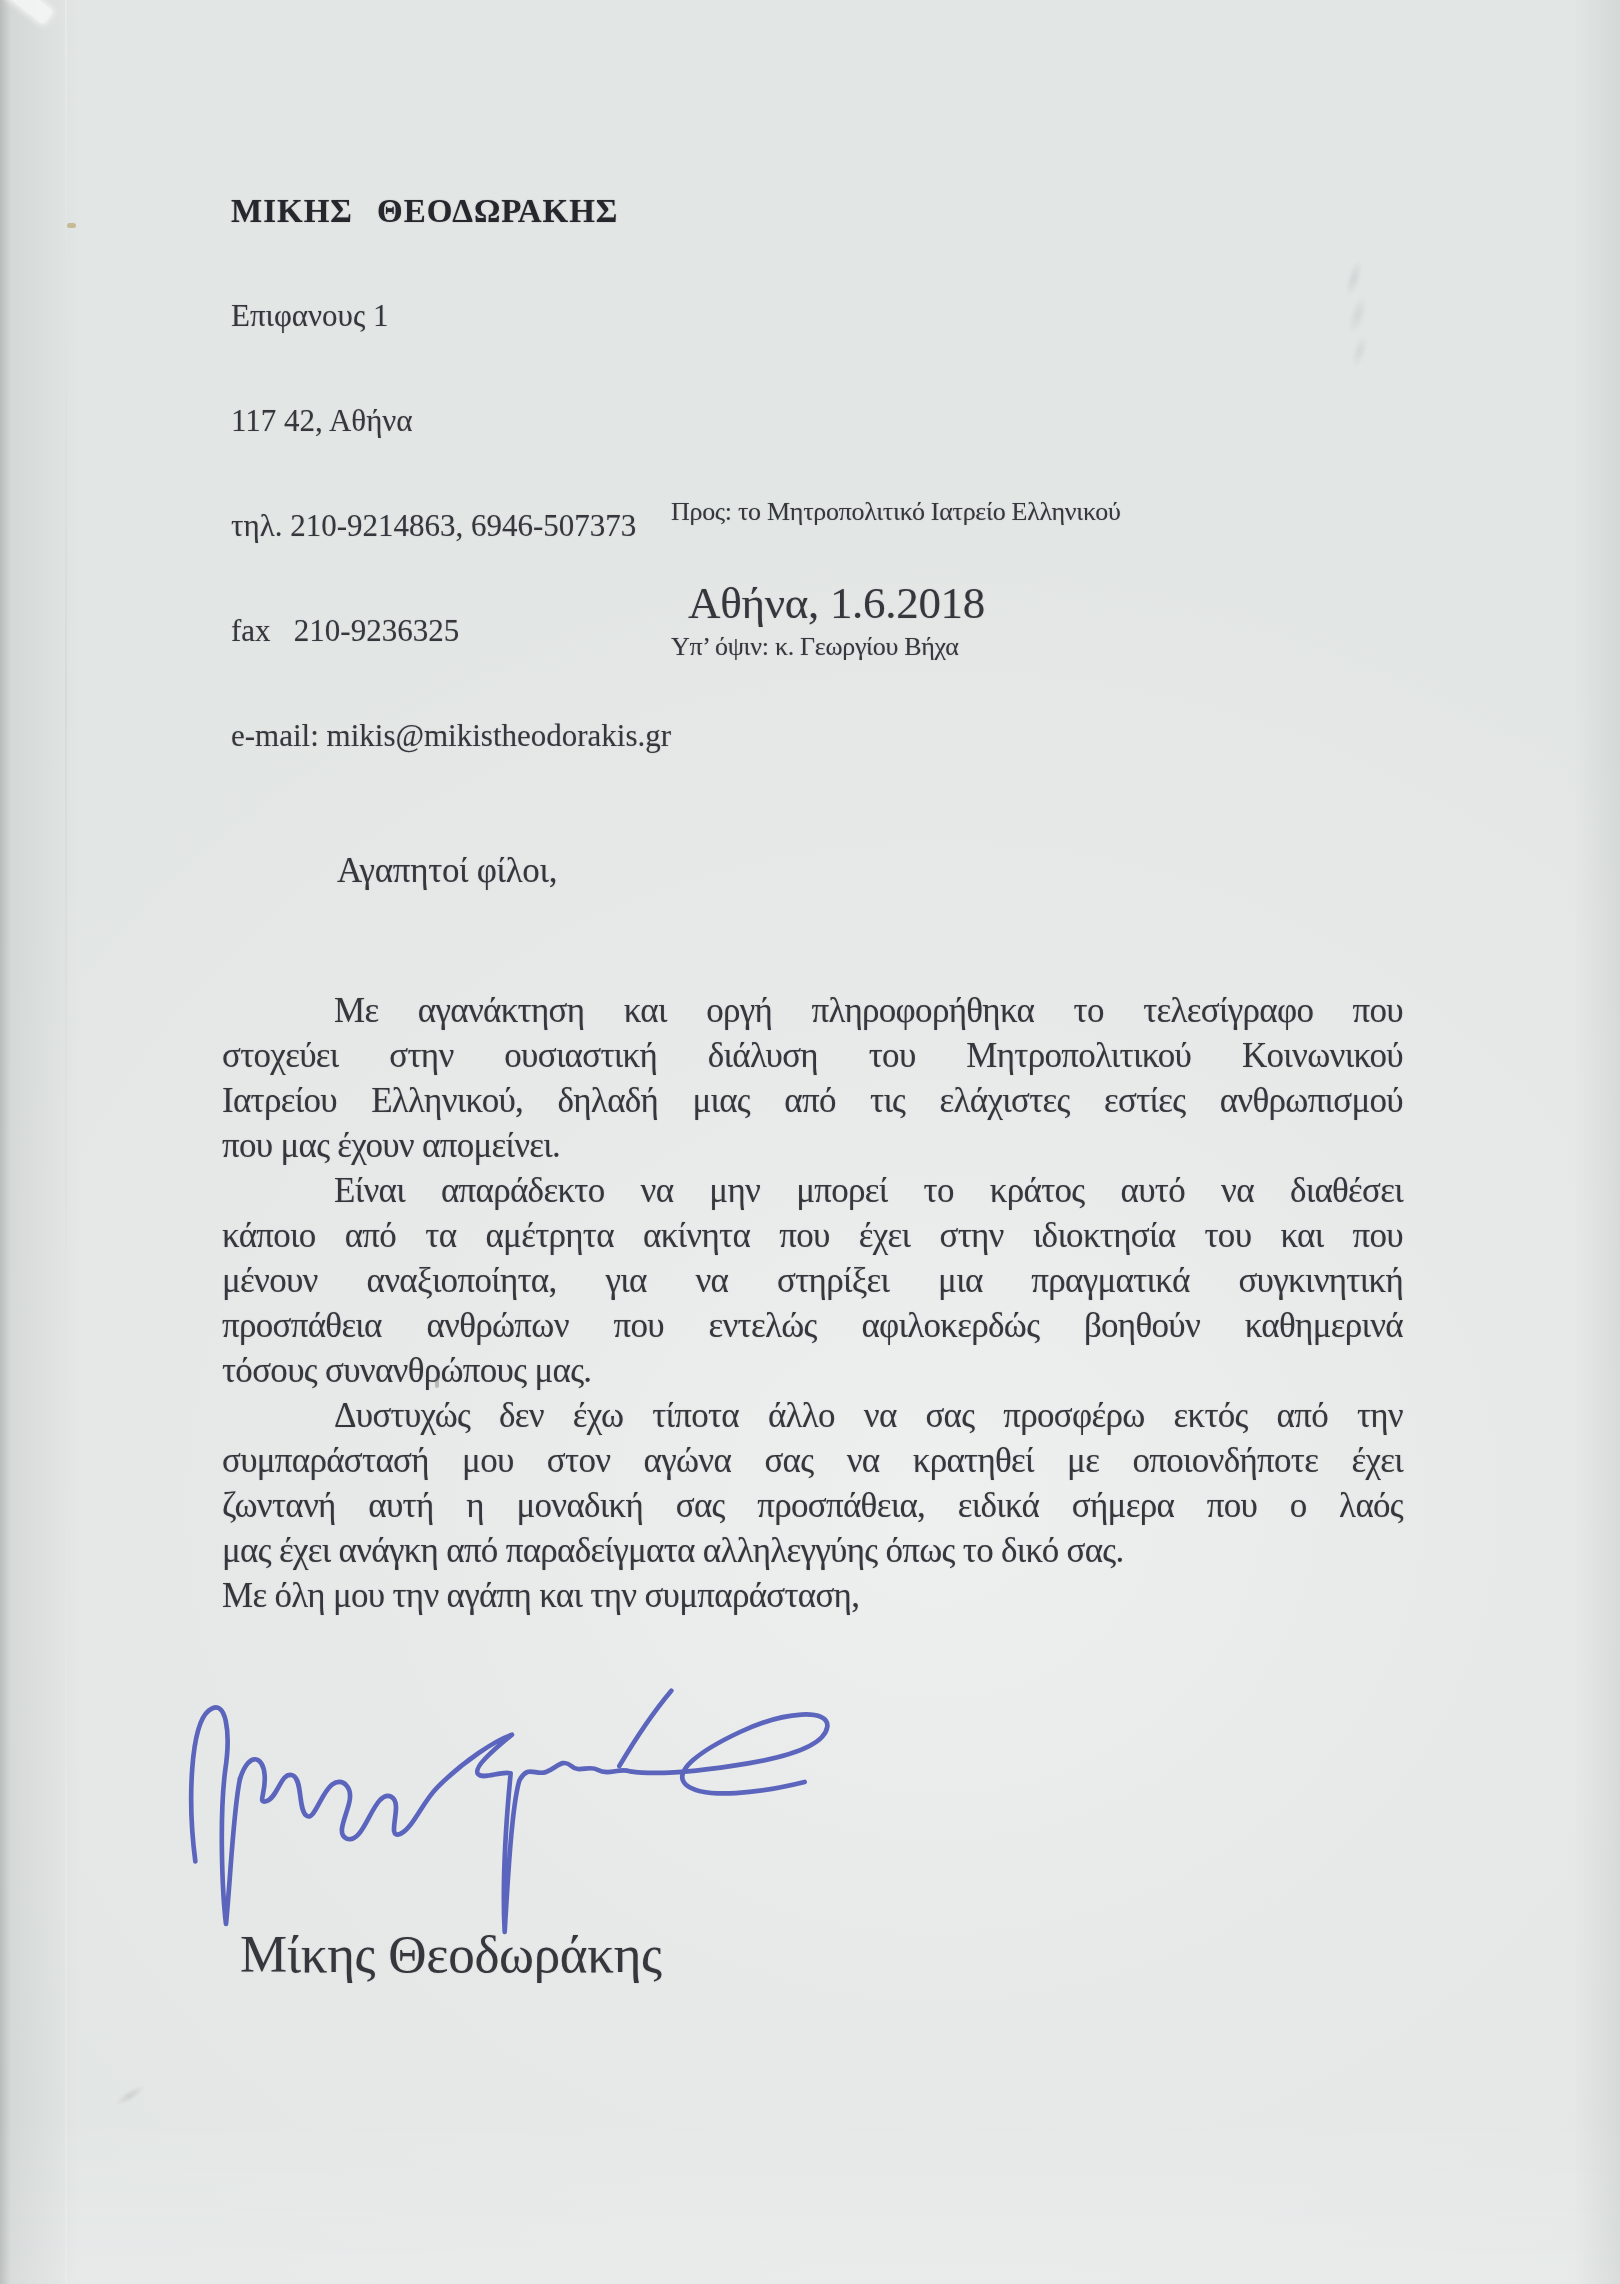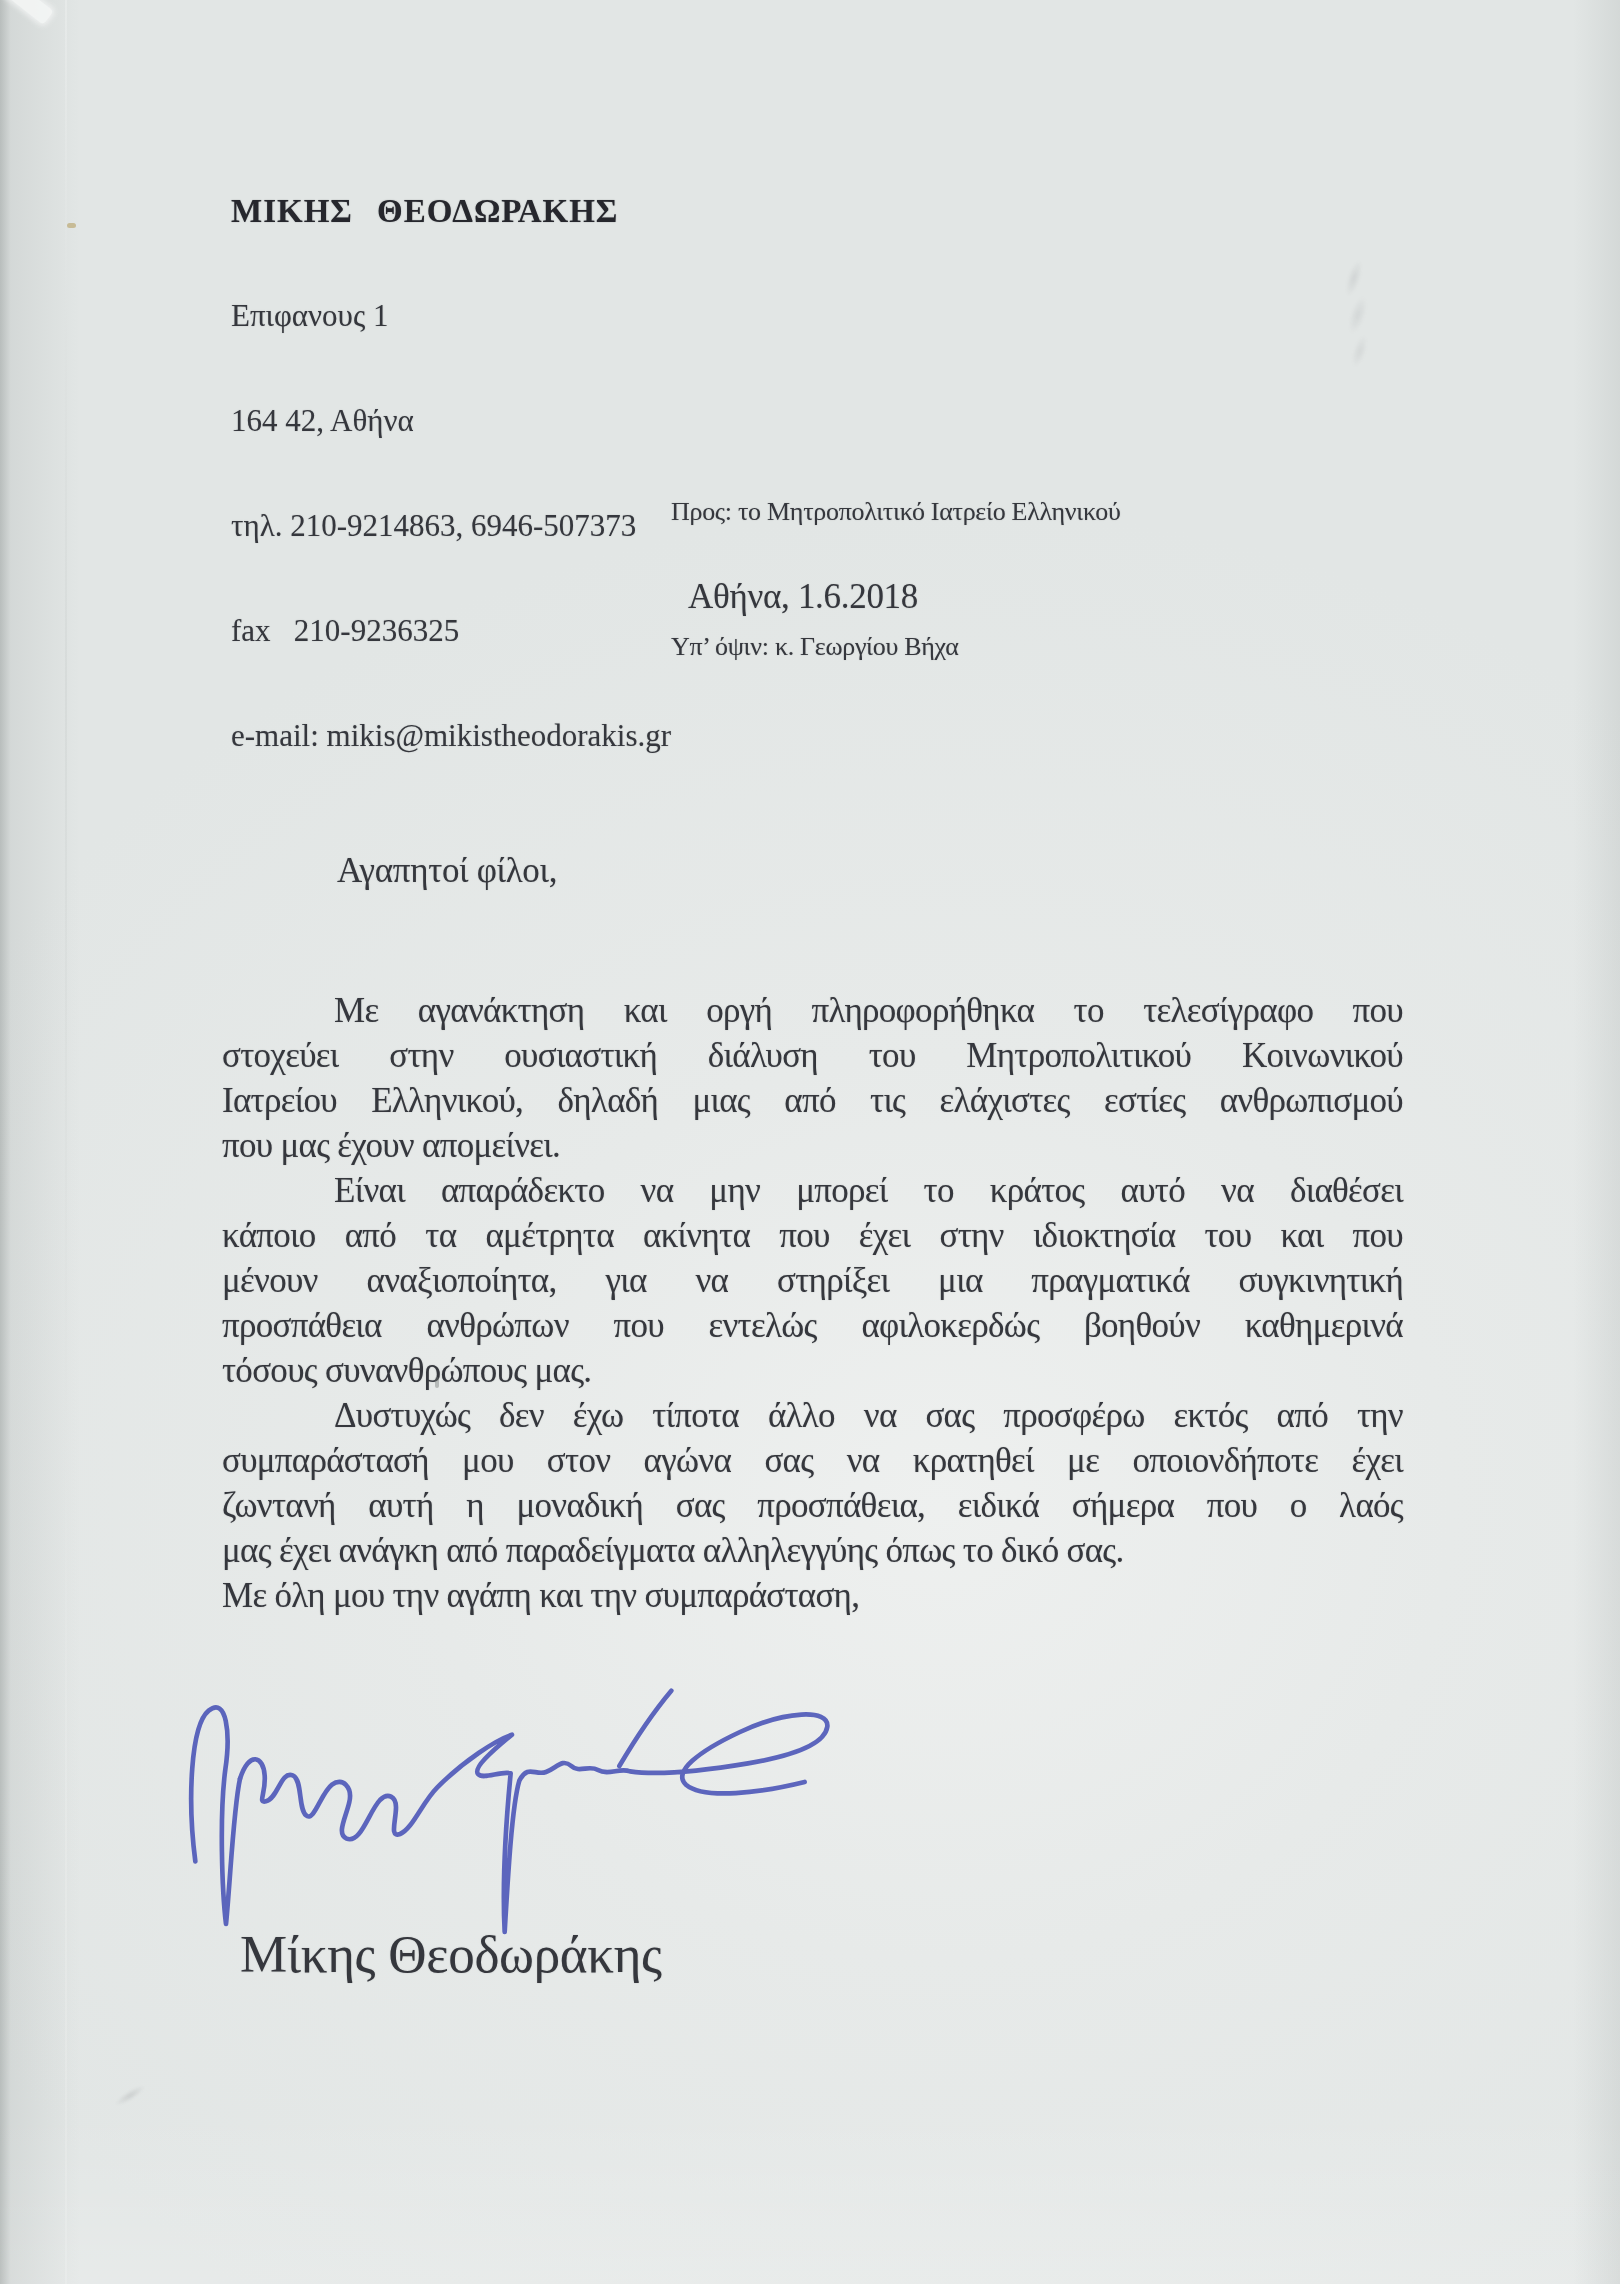--- a/index.html
+++ b/index.html
@@ -29,21 +29,21 @@
   }
   .txt{position:absolute;white-space:pre-wrap;text-shadow:0 0 1.3px rgba(54,56,62,.28);}
   .sender-name{
     left:231px;top:192px;
     font-size:33px;font-weight:bold;line-height:39px;
     letter-spacing:1px;word-spacing:.45em;color:#26272d;
     text-shadow:0 0 1.3px rgba(38,39,45,.4);
   }
   .sender-address{left:231px;top:228px;font-size:31px;line-height:35px;}
   .recipient{left:671px;top:399px;font-size:26px;line-height:45px;letter-spacing:-0.3px;}
-  .dateline{left:688px;top:577px;font-size:35px;letter-spacing:-0.3px;}
+  .dateline{left:688px;top:577px;font-size:45px;letter-spacing:-0.3px;}
   .salutation{left:337px;top:851px;font-size:35px;letter-spacing:-0.3px;}
   .body-block{position:absolute;left:222px;top:988px;width:1181px;font-size:35px;line-height:45px;letter-spacing:-0.7px;}
   .body-line{text-align:justify;text-align-last:justify;text-shadow:0 0 1.3px rgba(54,56,62,.28);}
   .body-line.no-just{text-align-last:left;}
   .body-line.indent{text-indent:112px;}
   .typed-name{left:240px;top:1924px;font-size:53px;letter-spacing:-0.3px;}
   .sig-svg{position:absolute;left:0;top:0;width:1620px;height:2284px;pointer-events:none;}
   .smudge-a{
     position:absolute;left:1303px;top:257px;width:100px;height:113px;
     background:
@@ -70,21 +70,21 @@
 <body>
 
 <main class="page">
 
   <div class="crease"></div>
   <div class="corner-streak"></div>
 
   <div class="txt sender-name">ΜΙΚΗΣ ΘΕΟΔΩΡΑΚΗΣ</div>
   <div class="txt sender-address">
     <div>Επιφανους 1</div>
-    <div>164 42, Αθήνα</div>
+    <div>117 42, Αθήνα</div>
     <div>τηλ. 210-9214863, 6946-507373</div>
     <div>fax   210-9236325</div>
     <div>e-mail: mikis@mikistheodorakis.gr</div>
   </div>
 
   <div class="txt recipient">
     <div>Προς: το Μητροπολιτικό Ιατρείο Ελληνικού</div>
     <div>Υπ’ όψιν: κ. Γεωργίου Βήχα</div>
   </div>
 

